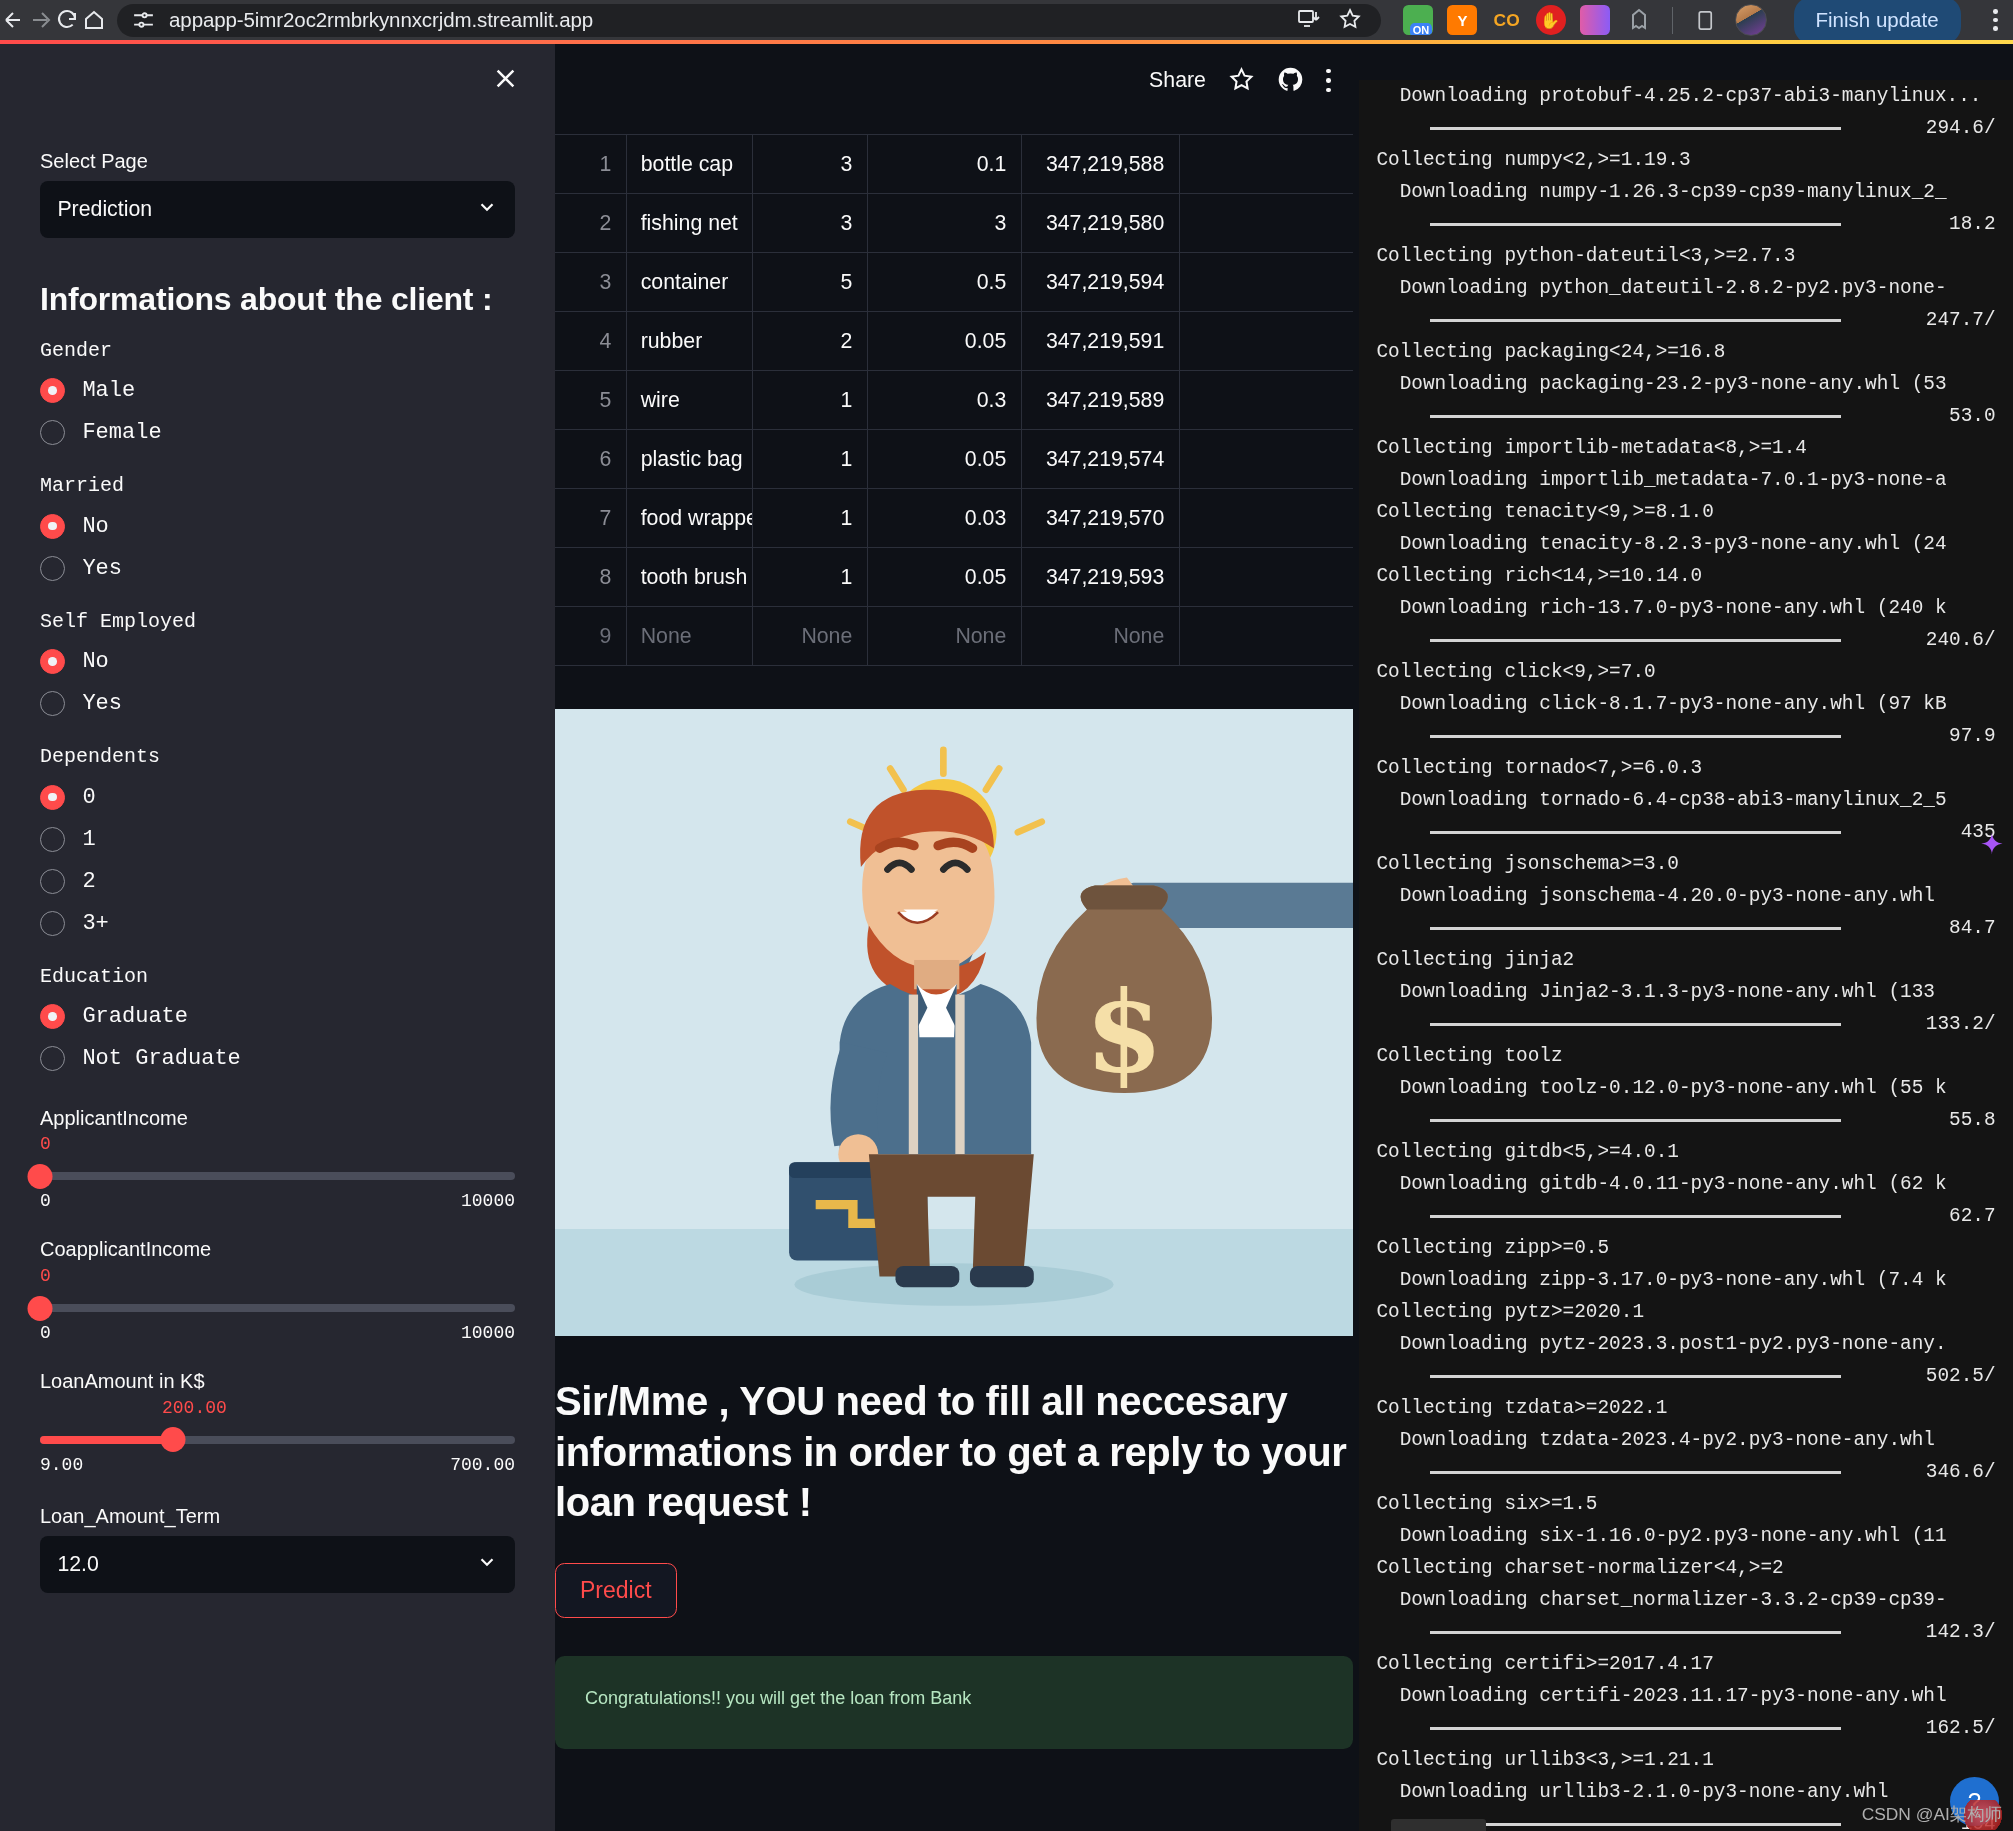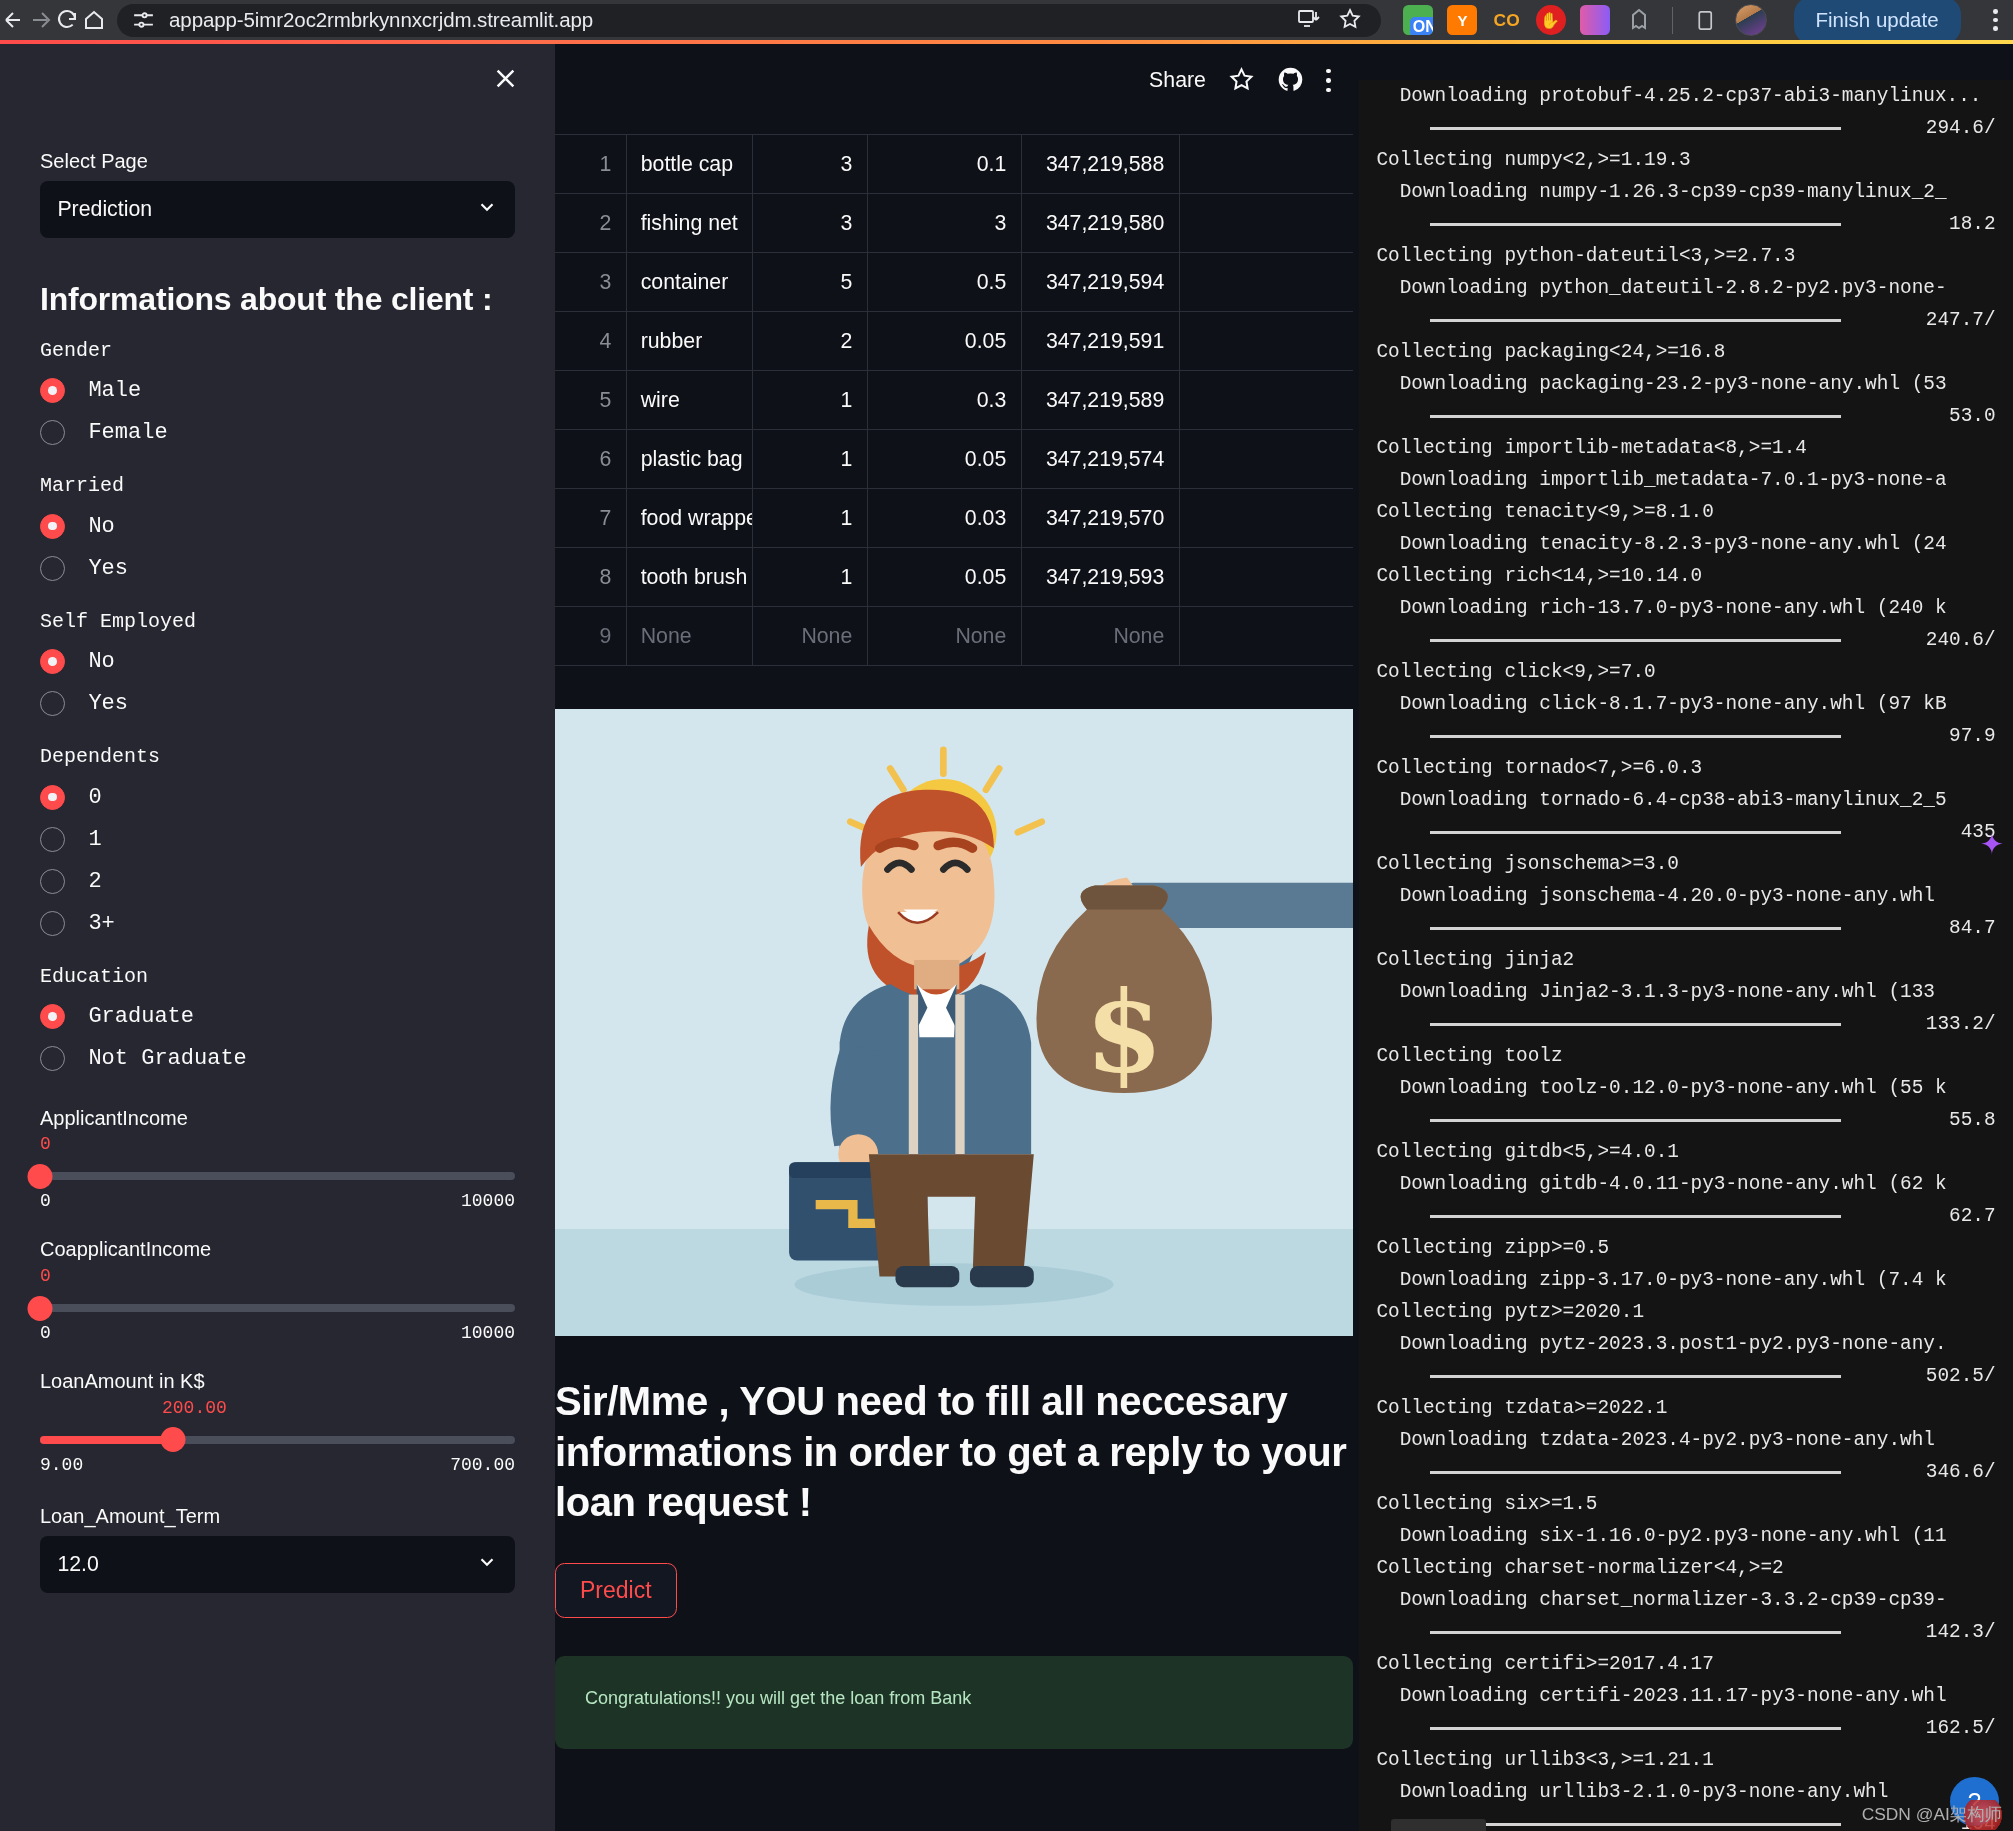--- a/index.html
+++ b/index.html
@@ -45,21 +45,21 @@
 
   #ext-strip { display: flex; align-items: center; gap: 14.2px; margin-left: 22px; }
   .ext-icon {
     width: 30px; height: 30px; border-radius: 5.5px;
     display: flex; align-items: center; justify-content: center;
     font-size: 15px; font-weight: bold; color: #fff;
     position: relative; overflow: hidden;
   }
   .ext-badge-on {
     position: absolute; left: 6.3px; bottom: -1.6px;
-    background: #3b82f6; color: #fff; font-size: 16px;
+    background: #3b82f6; color: #fff; font-size: 11px;
     border-radius: 4.7px; padding: 0.8px 3.2px; font-weight: 700;
   }
   #divider-v { width: 1.6px; height: 27px; background: #5f6368; margin: 0 3.2px; }
   #profile-avatar {
     width: 32px; height: 32px; border-radius: 50%;
     background: linear-gradient(150deg,#d9a06a 0%,#b47a4a 40%,#2c3e50 41%,#7b3f9d 100%);
     border: 0.8px solid #4a4b50;
   }
   #finish-update-btn {
     background: #1f4a75; color: #cfe3ff;
@@ -105,21 +105,21 @@
   .sb-select .chev { margin-left: auto; }
   .sb-select .chev svg { width: 22px; height: 22px; stroke: #fafafa; stroke-width: 2.4; fill: none; }
 
   #sb-heading {
     color: #fafafa; font-size: 32px; font-weight: 700;
     margin-top: 43px; margin-bottom: 6.3px; letter-spacing: -0.2px;
   }
 
   .radio-group { margin-top: 20.5px; font-family: Liberation Mono, monospace; }
   .radio-group .grp-label { color: #fafafa; font-size: 20px; margin-bottom: 8px; }
-  .radio-row { display: flex; align-items: center; height: 42px; gap: 6px; }
+  .radio-row { display: flex; align-items: center; height: 42px; }
   .radio-dot {
     width: 25px; height: 25px; border-radius: 50%;
     border: 1.6px solid #8b8d95; flex: none;
     display: flex; align-items: center; justify-content: center;
   }
   .radio-dot.checked { background: #ff4b4b; border-color: #ff4b4b; }
   .radio-dot.checked::after { content: ""; width: 8.7px; height: 8.7px; border-radius: 50%; background: #f0f2f6; }
   .radio-text { color: #fafafa; font-size: 22px; margin-left: 17.4px; }
 
   .slider-block { margin-top: 27px; }

